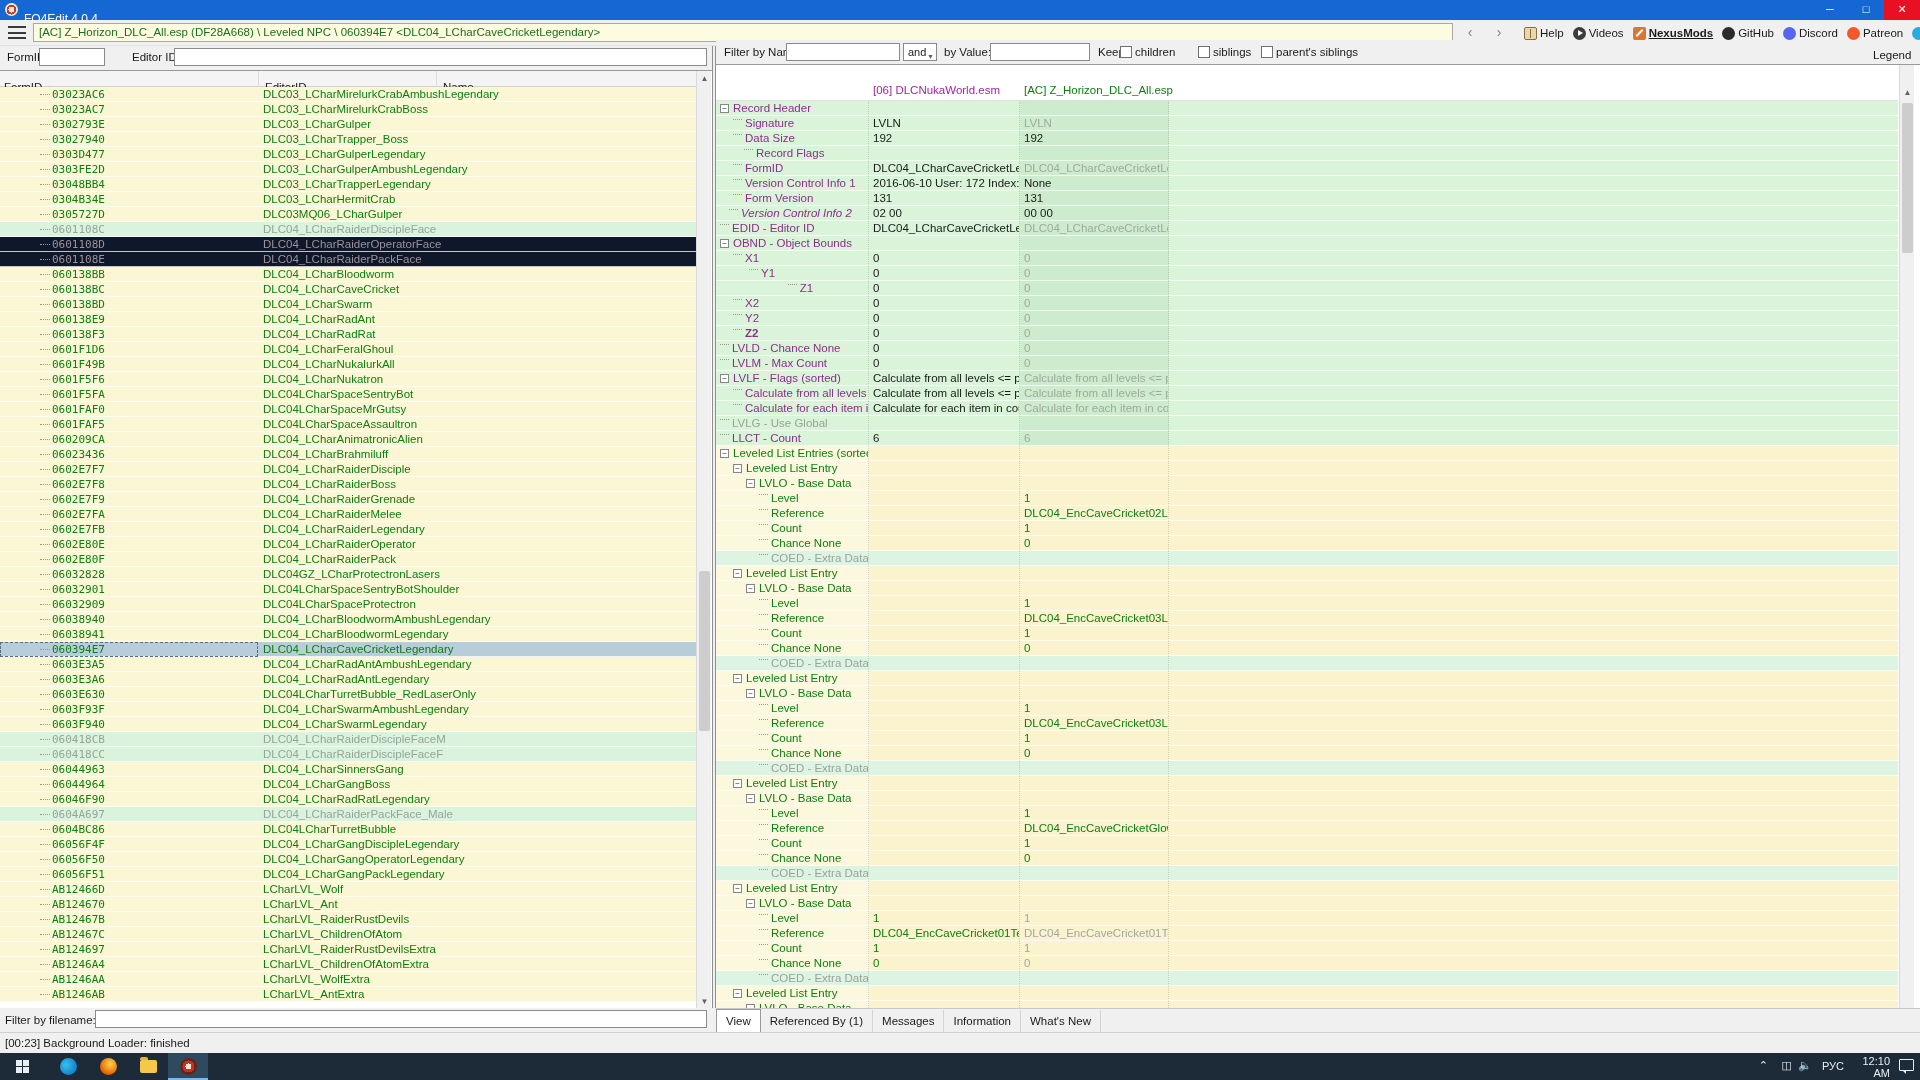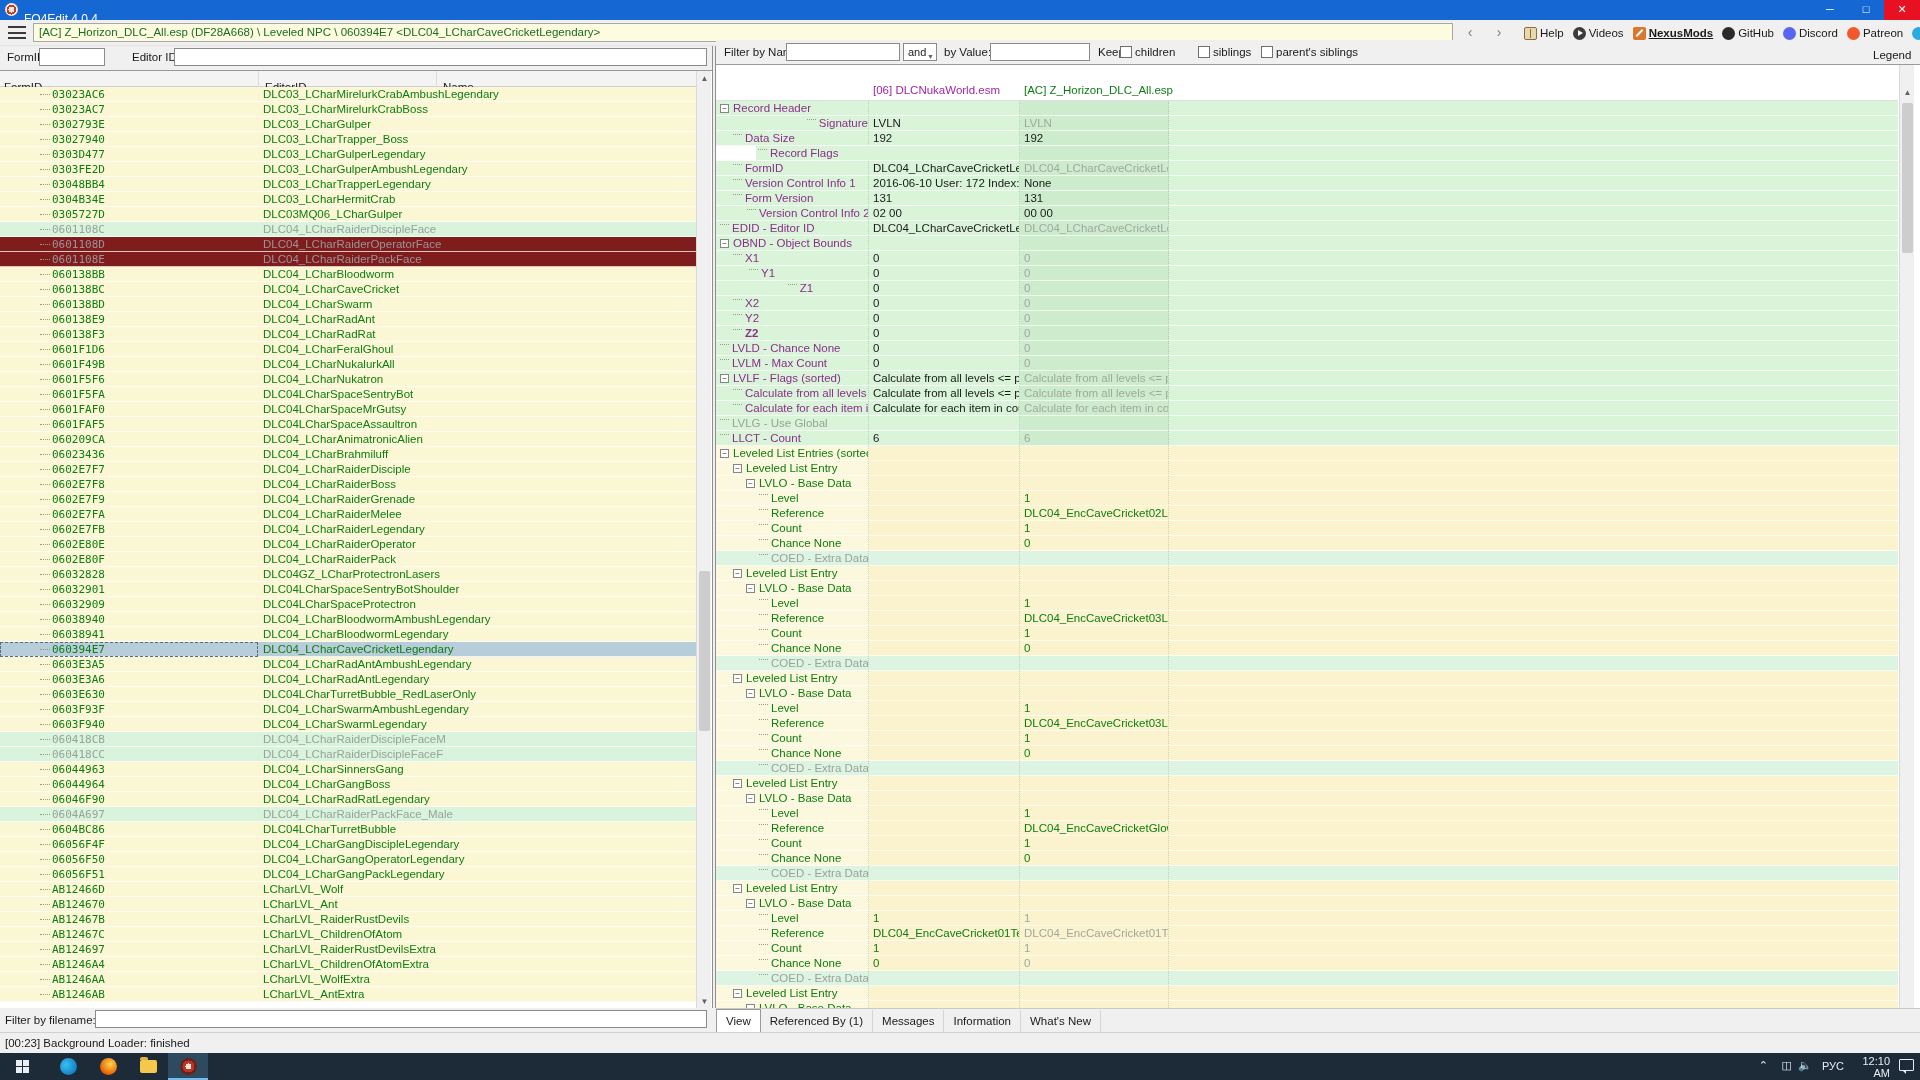--- a/index.html
+++ b/index.html
@@ -49,21 +49,21 @@
   #lheader .h{position:absolute;top:1px;margin-top:9px;} 
   #lheader .sep{position:absolute;top:0;height:16px;border-left:1px solid #dcdcdc;}
   #lrows{left:0;top:16px;width:696px;height:915px;overflow:hidden;background:#fff;}
   .guide{position:absolute;top:0;height:915px;border-left:1px dotted #c4c4aa;}
   .lrow{position:relative;width:696px;height:15px;font-size:11.5px;line-height:15px;background:#fbf7d5;
     border-bottom:1px solid rgba(255,255,255,.75);white-space:nowrap;}
   .lrow .tick{position:absolute;left:40px;top:7px;width:10px;border-top:1px dotted #9a9a85;}
   .lrow .fid{position:absolute;left:52px;font-family:"DejaVu Sans Mono",monospace;font-size:11px;color:#0e7d12;}
   .lrow .eid{position:absolute;left:263px;color:#0e7d12;}
   .lrow.g{background:#d9f3dc;} .lrow.g .fid,.lrow.g .eid{color:#97a49a;}
-  .lrow.r{background:#7f1d1d;} .lrow.r .fid,.lrow.r .eid{color:#9d9298;}
+  .lrow.r{background:#0f172a;} .lrow.r .fid,.lrow.r .eid{color:#9d9298;}
   .lrow.sel{background:#b7cdd9;} 
   .lrow.sel .focus{position:absolute;left:0;top:0;width:258px;height:15px;border:1px dashed #53707e;}
   .vscroll{position:absolute;width:15px;background:#f0f0f0;border-left:1px solid #dadada;}
   .varrow{position:absolute;left:0;width:15px;height:15px;color:#606060;font-size:8px;text-align:center;line-height:15px;}
   .vthumb{position:absolute;left:2px;width:11px;background:#cdcdcd;border-radius:2px;}
   
   #splitter{left:712px;top:46px;width:4px;height:962px;background:#f0f0f0;
     border-left:1px solid #8f8f8f;border-right:1px solid #8f8f8f;}
   
   #rpanel{left:716px;top:40px;width:1204px;height:970px;background:#fff;}
@@ -544,33 +544,33 @@
       <span class="h2">[AC] Z_Horizon_DLC_All.esp</span>
     </div>
     <div id="rrows">
         <div class="rrow g">
           <div class="cell c0" style="padding-left: 4px;"><span class="exp">−</span><span class="lab p">Record Header</span></div>
           <div class="cell c1"></div>
           <div class="cell c2"></div>
           <div class="cell c3"></div>
         </div>
         <div class="rrow g">
-          <div class="cell c0" style="padding-left: 17px; text-align: right;"><span class="rtick"></span><span class="lab p">Signature</span></div>
+          <div class="cell c0" style="padding-left: 17px;"><span class="rtick"></span><span class="lab p">Signature</span></div>
           <div class="cell c1"><span class="val k">LVLN</span></div>
           <div class="cell c2"><span class="val y">LVLN</span></div>
           <div class="cell c3"></div>
         </div>
         <div class="rrow g">
           <div class="cell c0" style="padding-left: 17px;"><span class="rtick"></span><span class="lab p">Data Size</span></div>
           <div class="cell c1"><span class="val k">192</span></div>
           <div class="cell c2"><span class="val k">192</span></div>
           <div class="cell c3"></div>
         </div>
         <div class="rrow g">
-          <div class="cell c0" style="padding-left: 2px; margin-left: 40px;"><span class="rtick"></span><span class="lab p">Record Flags</span></div>
+          <div class="cell c0" style="padding-left: 28px;"><span class="rtick"></span><span class="lab p">Record Flags</span></div>
           <div class="cell c1"></div>
           <div class="cell c2"></div>
           <div class="cell c3"></div>
         </div>
         <div class="rrow g">
           <div class="cell c0" style="padding-left: 17px;"><span class="rtick"></span><span class="lab p">FormID</span></div>
           <div class="cell c1"><span class="val k">DLC04_LCharCaveCricketLegend...</span></div>
           <div class="cell c2"><span class="val y">DLC04_LCharCaveCricketLegend...</span></div>
           <div class="cell c3"></div>
         </div>
@@ -580,21 +580,21 @@
           <div class="cell c2"><span class="val k">None</span></div>
           <div class="cell c3"></div>
         </div>
         <div class="rrow g">
           <div class="cell c0" style="padding-left: 17px;"><span class="rtick"></span><span class="lab p">Form Version</span></div>
           <div class="cell c1"><span class="val k">131</span></div>
           <div class="cell c2"><span class="val k">131</span></div>
           <div class="cell c3"></div>
         </div>
         <div class="rrow g">
-          <div class="cell c0" style="padding-left: 31px;"><span class="rtick"></span><span class="lab p">Version Control Info 2</span></div>
+          <div class="cell c0" style="padding-left: 13px; font-style: italic;"><span class="rtick"></span><span class="lab p">Version Control Info 2</span></div>
           <div class="cell c1"><span class="val k">02 00</span></div>
           <div class="cell c2"><span class="val k">00 00</span></div>
           <div class="cell c3"></div>
         </div>
         <div class="rrow g">
           <div class="cell c0" style="padding-left: 4px;"><span class="rtick"></span><span class="lab p">EDID - Editor ID</span></div>
           <div class="cell c1"><span class="val k">DLC04_LCharCaveCricketLegend...</span></div>
           <div class="cell c2"><span class="val y">DLC04_LCharCaveCricketLegend...</span></div>
           <div class="cell c3"></div>
         </div>

